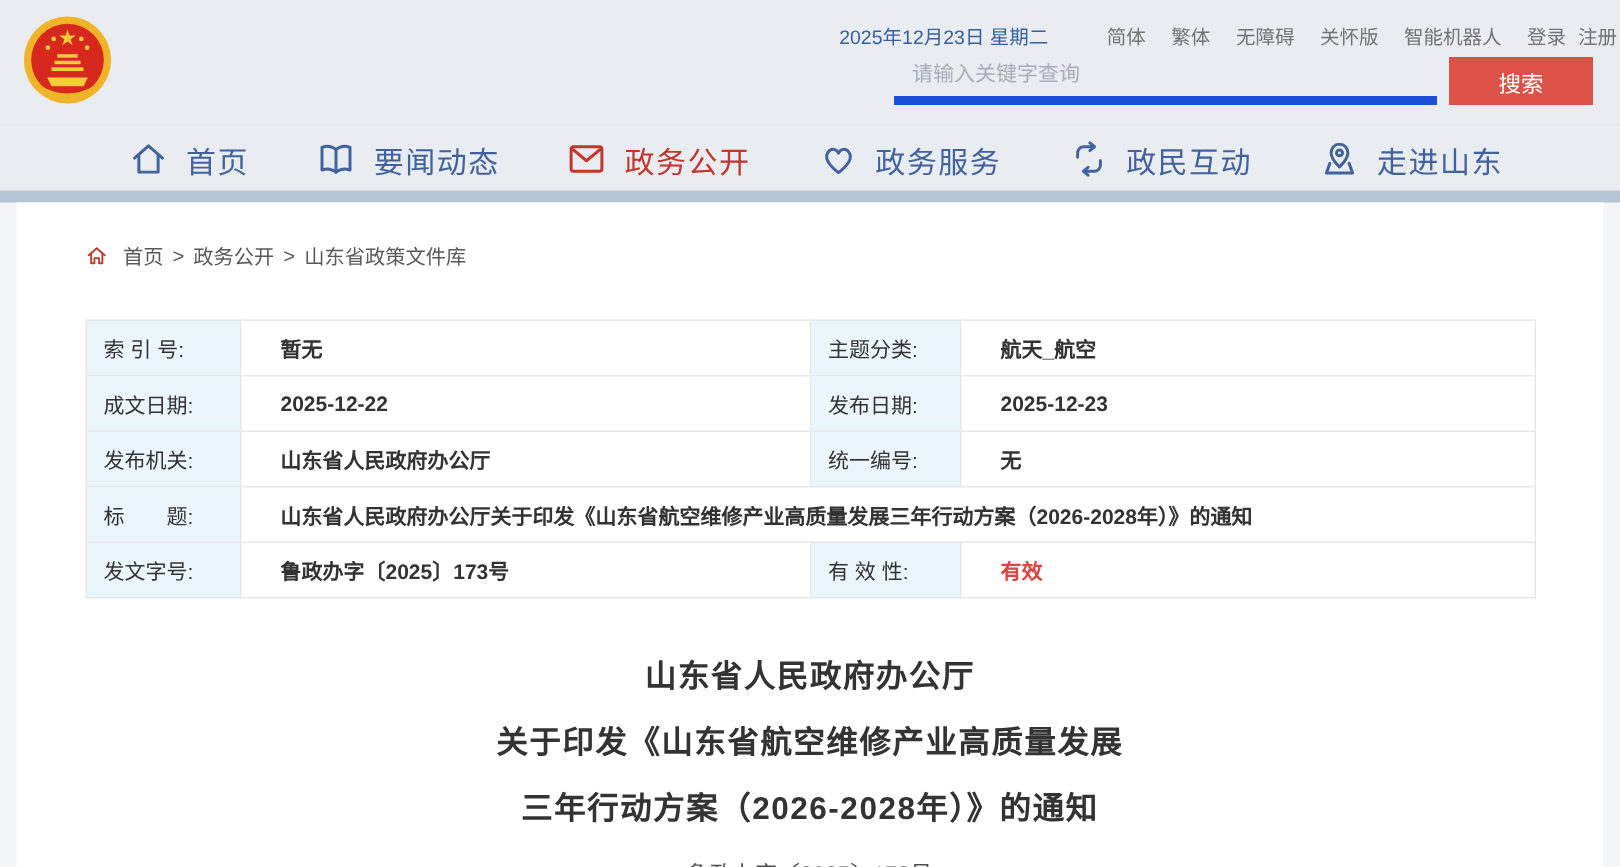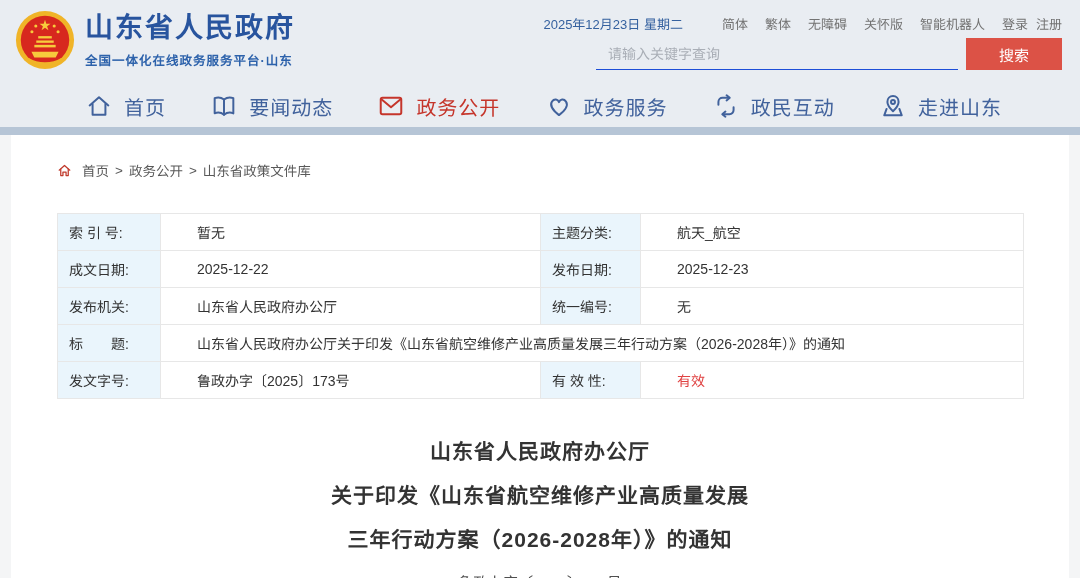--- a/index.html
+++ b/index.html
@@ -16,34 +16,34 @@
   .logo-area { position:absolute; left:14px; top:8px; display:flex; align-items:center; }
   .emblem { width:62px; height:64px; display:block; }
   .titles { margin-left:9px; }
   .site-title {
     font-size:28px; font-weight:bold; color:#28549e; letter-spacing:2px; line-height:32px;
   }
   .site-subtitle {
     margin-top:6px; font-size:12.5px; font-weight:bold; color:#2d62ab; letter-spacing:1px;
   }
   .top-links {
-    position:absolute; top:14px; right:18px;
+    position:absolute; top:14px; right:2px;
     font-size:13px; color:#35619f; display:flex; align-items:center; white-space:nowrap;
   }
   .top-links .date { margin-right:22px; }
   .top-links a { color:#737373; text-decoration:none; margin-left:17px; cursor:pointer; }
   .top-links a.tight { margin-left:8px; }
   .search-row {
     position:absolute; top:38px; right:18px; display:flex; align-items:stretch;
   }
   .search-input {
     width:362px; height:32px; background:transparent; border:none;
-    border-bottom:1px solid #1d4ed8; outline:none;
+    border-bottom:6px solid #1d4ed8; outline:none;
     font-size:14px; color:#555; padding:0 12px;
-    font-family:Liberation Sans, sans-serif;
+    font-family:Liberation Serif, serif;
   }
   .search-input::placeholder { color:#a9aeb6; }
   .search-btn {
     width:96px; height:32px; margin-left:8px; border:none; cursor:pointer;
     background:#dc5246; color:#fff; font-size:15px; font-family:inherit;
   }
   
   .main-nav {
     height:42px; background:#e9edf2; display:flex; align-items:center;
     justify-content:space-between; padding:0 78px 0 85px;
@@ -66,21 +66,21 @@
   
   .meta-table {
     width:966px; margin-top:33px; border-collapse:collapse; table-layout:fixed;
     font-size:14px; color:#333;
   }
   .meta-table td {
     border:1px solid #e7e7e7; height:37px; vertical-align:middle;
     white-space:nowrap; overflow:hidden;
   }
   .meta-table td.lbl { background:#eaf5fc; padding-left:11px; }
-  .meta-table td.val { padding-left:36px; }
+  .meta-table td.val { padding-left:26px;font-weight:bold; }
   .meta-table td.val-red { color:#e04343; }
   
   .article-head { margin-top:31px; text-align:center; }
   .article-title-line {
     font-size:21px; font-weight:bold; color:#333; line-height:44px; letter-spacing:1px;
   }
   .doc-number { margin-top:9px; font-size:15px; color:#4f4f4f; }
   svg { display:block; }
 </style>
 </head>
@@ -95,24 +95,20 @@
       <circle cx="22.5" cy="17.5" r="1.6" fill="#f7cb3c"></circle>
       <circle cx="18.5" cy="23.5" r="1.6" fill="#f7cb3c"></circle>
       <circle cx="41.5" cy="17.5" r="1.6" fill="#f7cb3c"></circle>
       <circle cx="45.5" cy="23.5" r="1.6" fill="#f7cb3c"></circle>
       <rect x="25" y="28" width="14" height="2.4" fill="#f7cb3c"></rect>
       <rect x="23" y="32.5" width="18" height="2.4" fill="#f7cb3c"></rect>
       <rect x="21" y="37" width="22" height="2.6" fill="#f7cb3c"></rect>
       <path d="M18 44 H46 L43 50 H21 Z" fill="#f7cb3c"></path>
       <path d="M14 50 Q32 60 50 50 L48 55 Q32 63 16 55 Z" fill="#f0b428"></path>
     </svg>
-    <div class="titles">
-      <div class="site-title">山东省人民政府</div>
-      <div class="site-subtitle">全国一体化在线政务服务平台·山东</div>
-    </div>
   </div>
 
   <div class="top-links">
     <span class="date">2025年12月23日 星期二</span>
     <a>简体</a>
     <a>繁体</a>
     <a>无障碍</a>
     <a>关怀版</a>
     <a>智能机器人</a>
     <a>登录</a>

